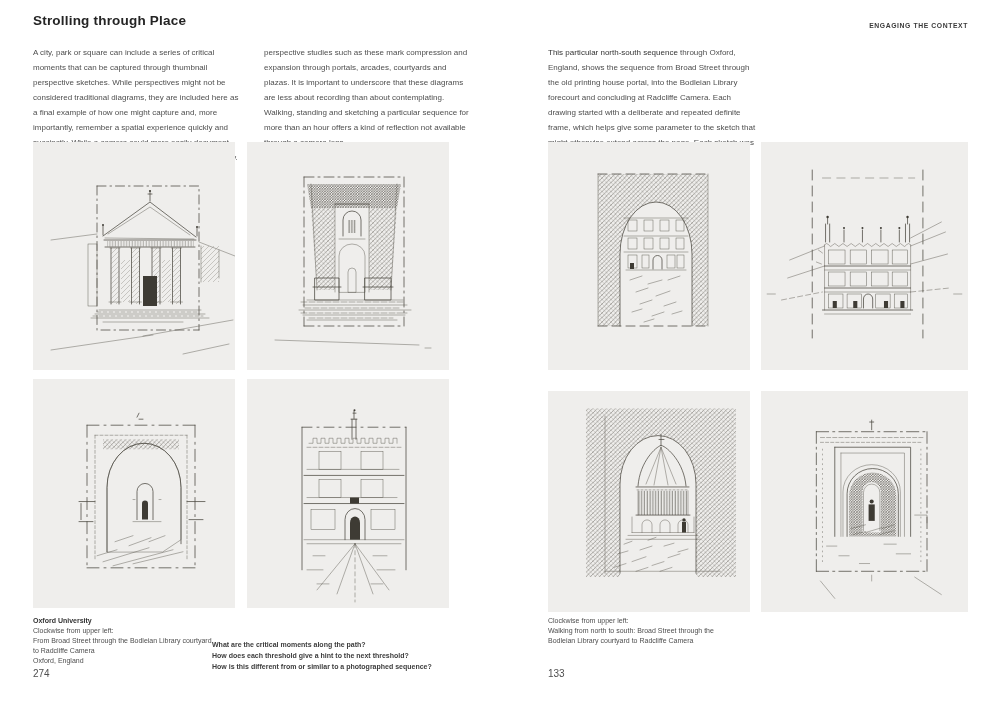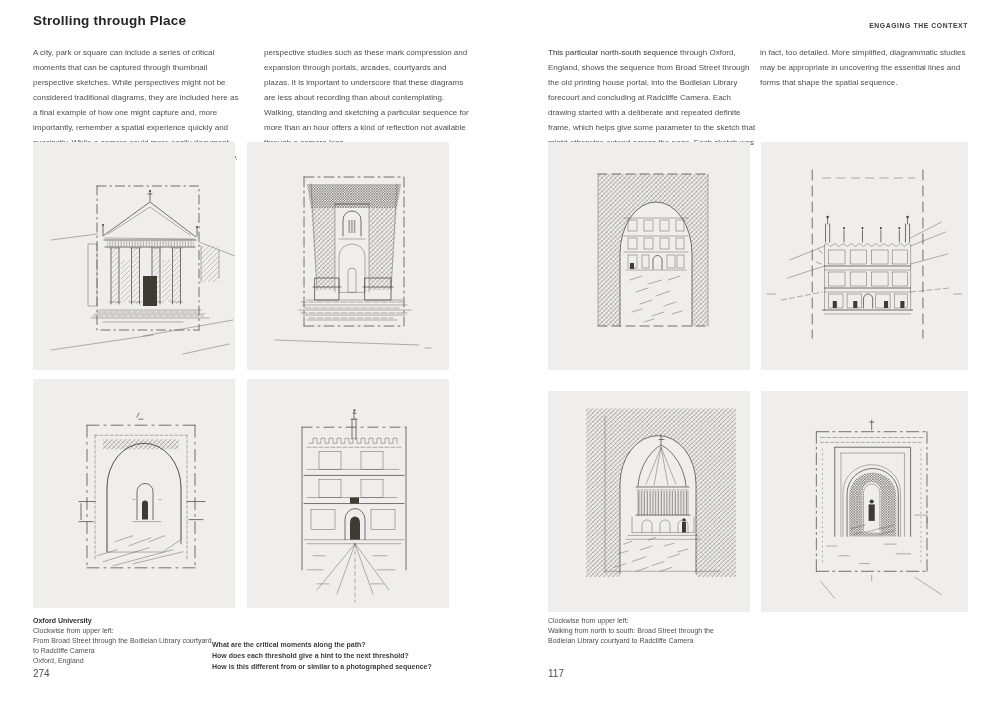--- a/index.html
+++ b/index.html
@@ -44,21 +44,20 @@
       </pattern>
     </defs>
   </svg>
 
   <div class="title">Strolling through Place</div>
   <div class="runhead">ENGAGING THE CONTEXT</div>
 
   <div class="col c1">A city, park or square can include a series of critical moments that can be captured through thumbnail perspective sketches. While perspectives might not be considered traditional diagrams, they are included here as a final example of how one might capture and, more importantly, remember a spatial experience quickly and succinctly. While a camera could more easily document these moments, a drawing helps commit them to memory. Using minimal lines with shadows and shade, quick</div>
   <div class="col c2">perspective studies such as these mark compression and expansion through portals, arcades, courtyards and plazas. It is important to underscore that these diagrams are less about recording than about contemplating. Walking, standing and sketching a particular sequence for more than an hour offers a kind of reflection not available through a camera lens.</div>
   <div class="col c3"><span class="bld">This particular north-south sequence</span><span> through Oxford, England, shows the sequence from Broad Street through the old printing house portal, into the Bodleian Library forecourt and concluding at Radcliffe Camera. Each drawing started with a deliberate and repeated definite frame, which helps give some parameter to the sketch that might otherwise extend across the page. Each sketch was done very quickly, mostly with pencil guidelines followed by ink pen to highlight shadows and major lines. These are,</span></div>
-  <div class="col c4">in fact, too detailed. More simplified, diagrammatic studies may be appropriate in uncovering the essential lines and forms that shape the spatial sequence.</div>
 
   <div class="panel" style="left:33px;top:142px;width:202px;height:228px" aria-label="Sketch: Broad Street classical portico with pediment">
     <svg viewBox="0 0 202 228" preserveAspectRatio="none">
       <path class="s" stroke-dasharray="9 4 1.5 4" d="M64,44 H166 V188 M64,44 V188 H166"></path>
       <path class="t" d="M18,98 L64,92 M166,100 L202,114 M110,194 L200,178 M18,208 L120,193 M150,212 L196,202"></path>
       <rect x="55" y="102" width="9" height="62" class="t" fill="url(#hL)"></rect>
       <rect x="168" y="104" width="18" height="36" fill="url(#hL)"></rect>
       <path class="t" d="M168,104 v36 M186,108 v28"></path>
       <path class="s" d="M70,94 L117,60 L163,95"></path>
       <path class="t" d="M75,92 L117,65 L157,93 M72,96 L161,97"></path>
@@ -274,15 +273,15 @@
     <div>How is this different from or similar to a photographed sequence?</div>
   </div>
 
   <div class="cap" style="left:548px;top:616px">
     <div>Clockwise from upper left:</div>
     <div>Walking from north to south: Broad Street through the</div>
     <div>Bodleian Library courtyard to Radcliffe Camera</div>
   </div>
 
   <div class="pno" style="left:33px">274</div>
-  <div class="pno" style="left:548px">117</div>
+  <div class="pno" style="left:548px">133</div>
 
 </div>
 
 </body></html>

